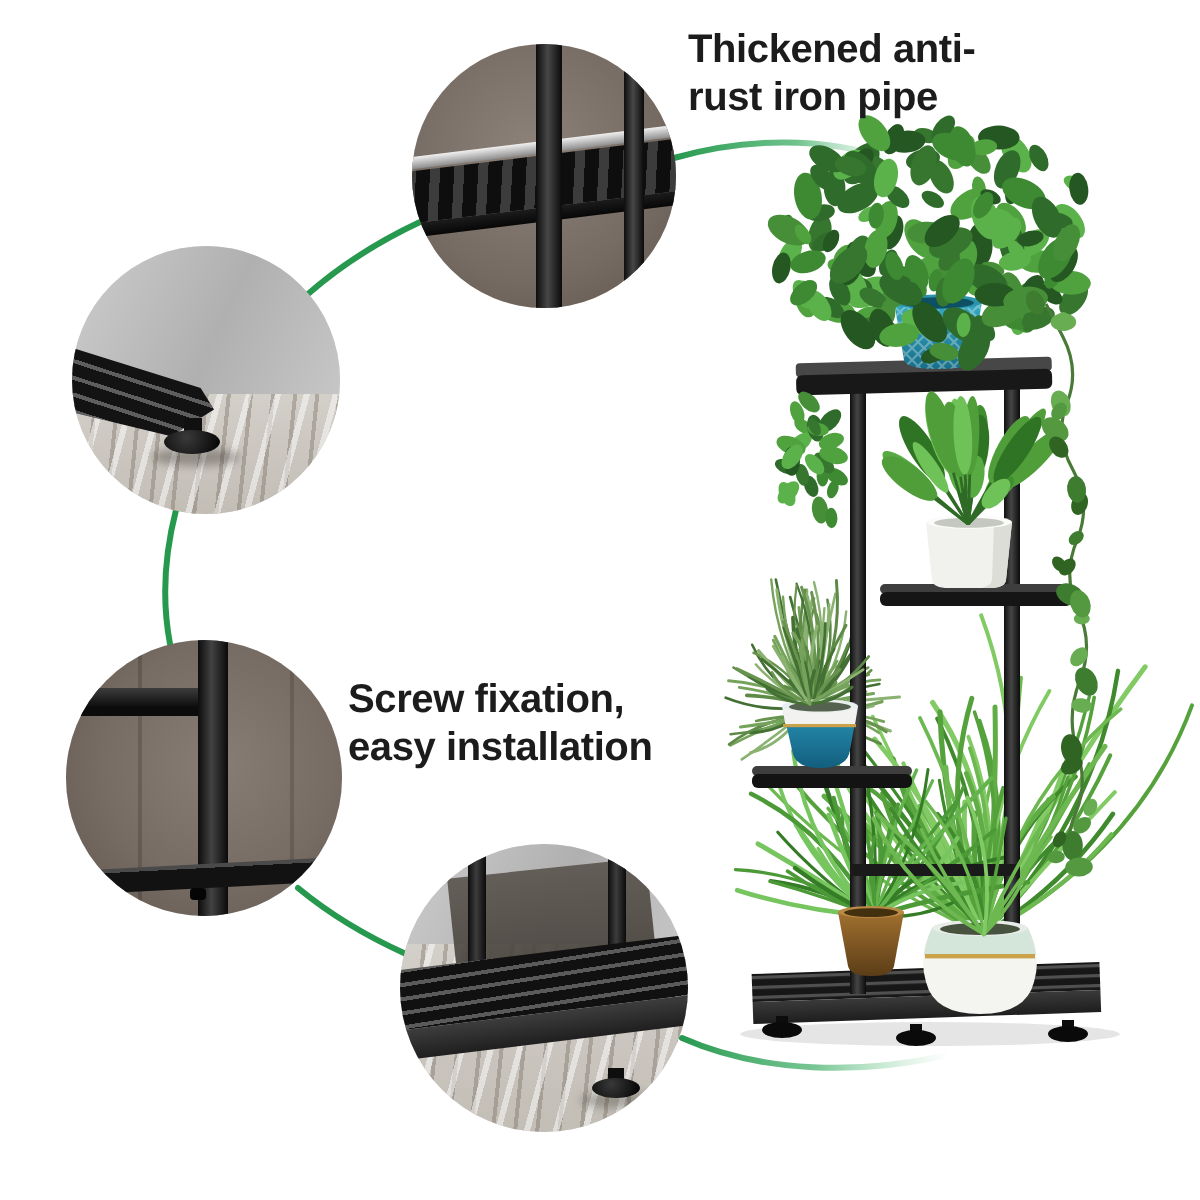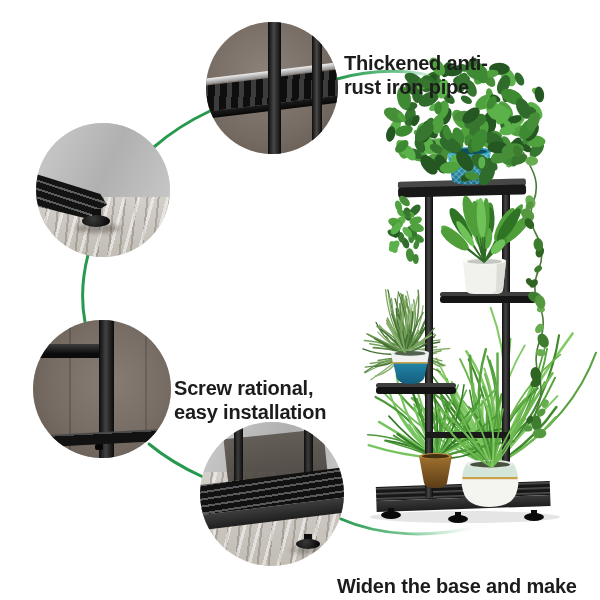--- a/index.html
+++ b/index.html
@@ -2,21 +2,21 @@
 <html style="--accent-green: #27994f; --text: #1c1c1c; --stand-black: #262626;"><head>
 <meta charset="utf-8">
 <style>
   html,body{margin:0;padding:0;background:#fff;}
   #stage{position:relative;width:600px;height:600px;background:#fff;overflow:hidden;
          font-family:"Liberation Sans",sans-serif;}
   svg.layer{position:absolute;left:0;top:0;width:600px;height:600px;}
 
   
   .ann{position:absolute;font-weight:700;font-size:20px;line-height:24px;color:var(--text,#1c1c1c);
-       letter-spacing:-0.2px;margin-top:38px;}
+       letter-spacing:-0.2px;}
   #ann-pipe{left:344px;top:13px;width:170px;}
   #ann-foot{left:171px;top:201px;width:215px;}
   #ann-screw{left:174px;top:338px;width:185px;}
   #ann-base{left:337px;top:536px;width:250px;}
 
   
   .callout{position:absolute;border-radius:50%;overflow:hidden;
            box-shadow:inset 0 0 22px rgba(0,0,0,.28);}
   .callout *{position:absolute;}
   #c-pipe {left:206px;top:22px; width:132px;height:132px;}
@@ -760,15 +760,14 @@
     <div class="plat">
       <div class="ptop"></div>
         <div class="pfront"></div>
     </div>
     <div class="shadow"></div>
     <div class="stem"></div>
     <div class="disc"></div>
   </div>
 
   <div class="ann" id="ann-pipe">Thickened anti-rust iron pipe</div>
-  <div class="ann" id="ann-screw">Screw rational, easy installation</div>
-  <div class="ann" id="ann-base">Widen the base and make rational use of space</div>
+  <div class="ann" id="ann-screw">Screw fixation, easy installation</div>
 </div>
 
 </body></html>

